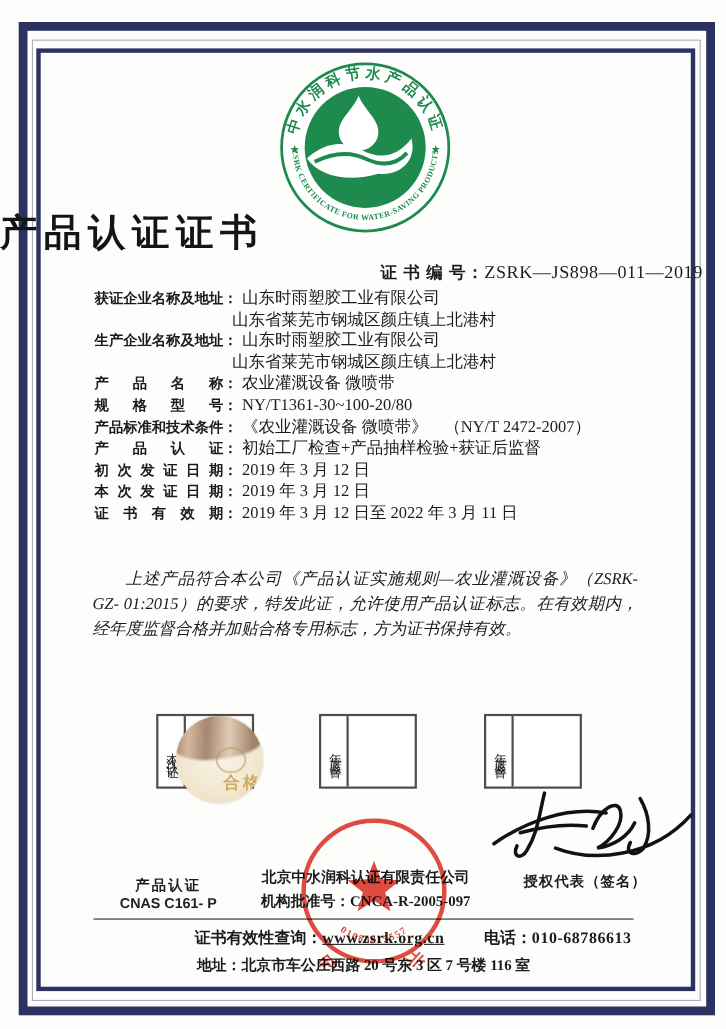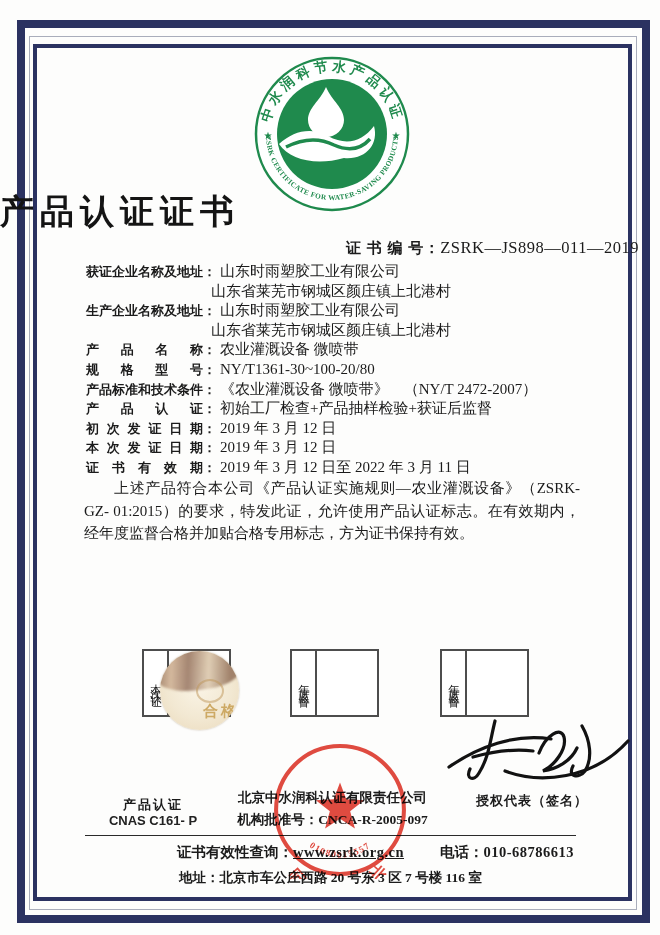--- a/index.html
+++ b/index.html
@@ -23,22 +23,22 @@
   .certno .num{font-size:16.5px;letter-spacing:0.5px;}
   
   .fields{position:absolute;left:86px;top:261px;width:505px;}
   .frow{height:19.6px;line-height:19.6px;white-space:nowrap;}
   .flabel{display:inline-block;width:117px;font-weight:bold;font-size:13px;
           text-align:justify;text-align-last:justify;vertical-align:baseline;}
   .fcolon{font-weight:bold;font-size:13px;}
   .fval{font-size:15px;padding-left:4px;margin-top:12px;}
   .findent{padding-left:121px;}
   
-  .statement{position:absolute;left:84px;top:477px;width:496px;font-size:15px;
-             line-height:22.5px;text-indent:2em;text-align:justify;}
+  .statement{position:absolute;left:84px;top:516px;width:496px;font-size:15px;
+             line-height:22.5px;text-indent:2em;text-align:justify;font-style:italic;}
   
   .svbox{position:absolute;top:649px;width:89px;height:68px;border:2px solid #4d4d4d;
          box-sizing:border-box;display:flex;background:#fff;}
   .svbox .vlab{width:25px;border-right:2px solid #4d4d4d;box-sizing:border-box;
                display:flex;align-items:center;justify-content:center;
                writing-mode:vertical-rl;text-orientation:upright;
                font-size:11.5px;letter-spacing:4px;padding:2px 0;}
   .sticker{position:absolute;left:160px;top:651px;width:79px;height:79px;border-radius:50%;
            background:radial-gradient(circle at 50% 45%, #faf4e6 0%, #f2e8d2 55%, #ead9ba 100%);
            box-shadow:0 0 2px rgba(120,90,50,.45);overflow:hidden;z-index:5;}

